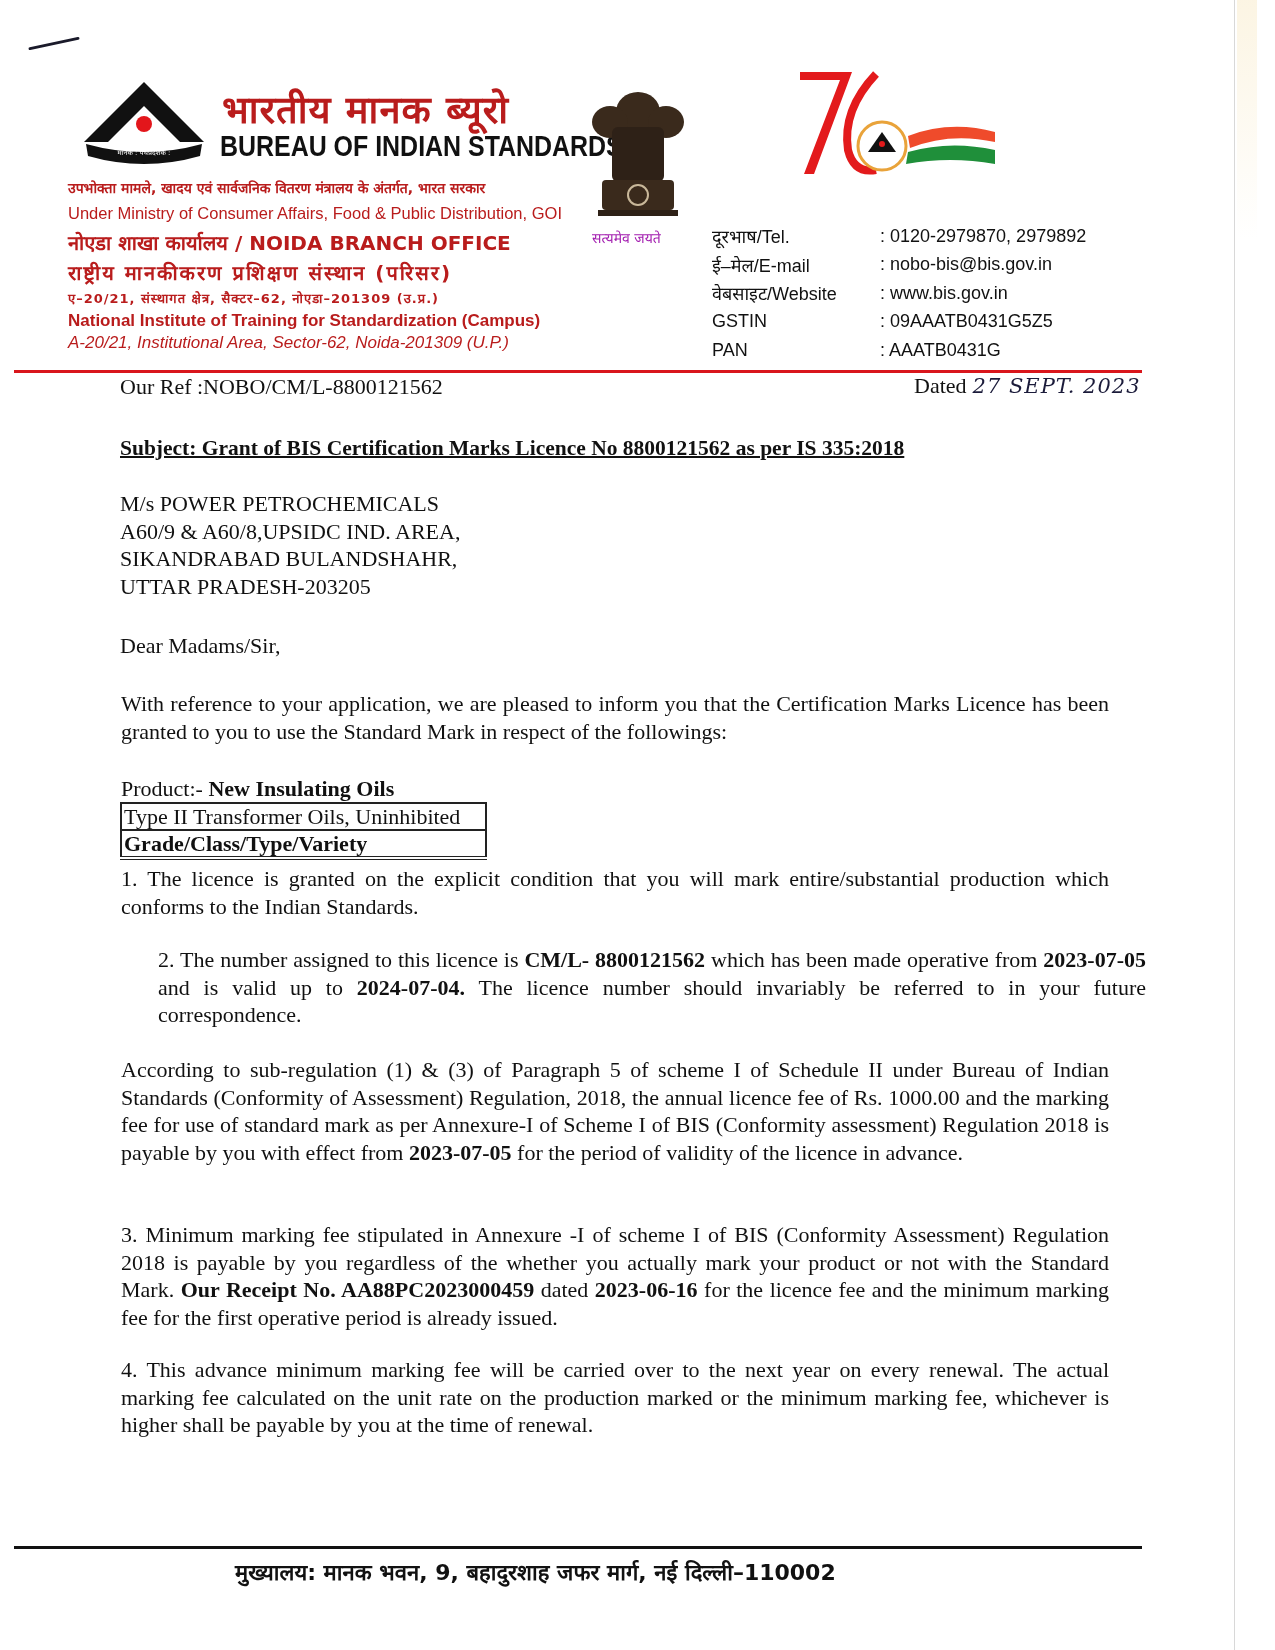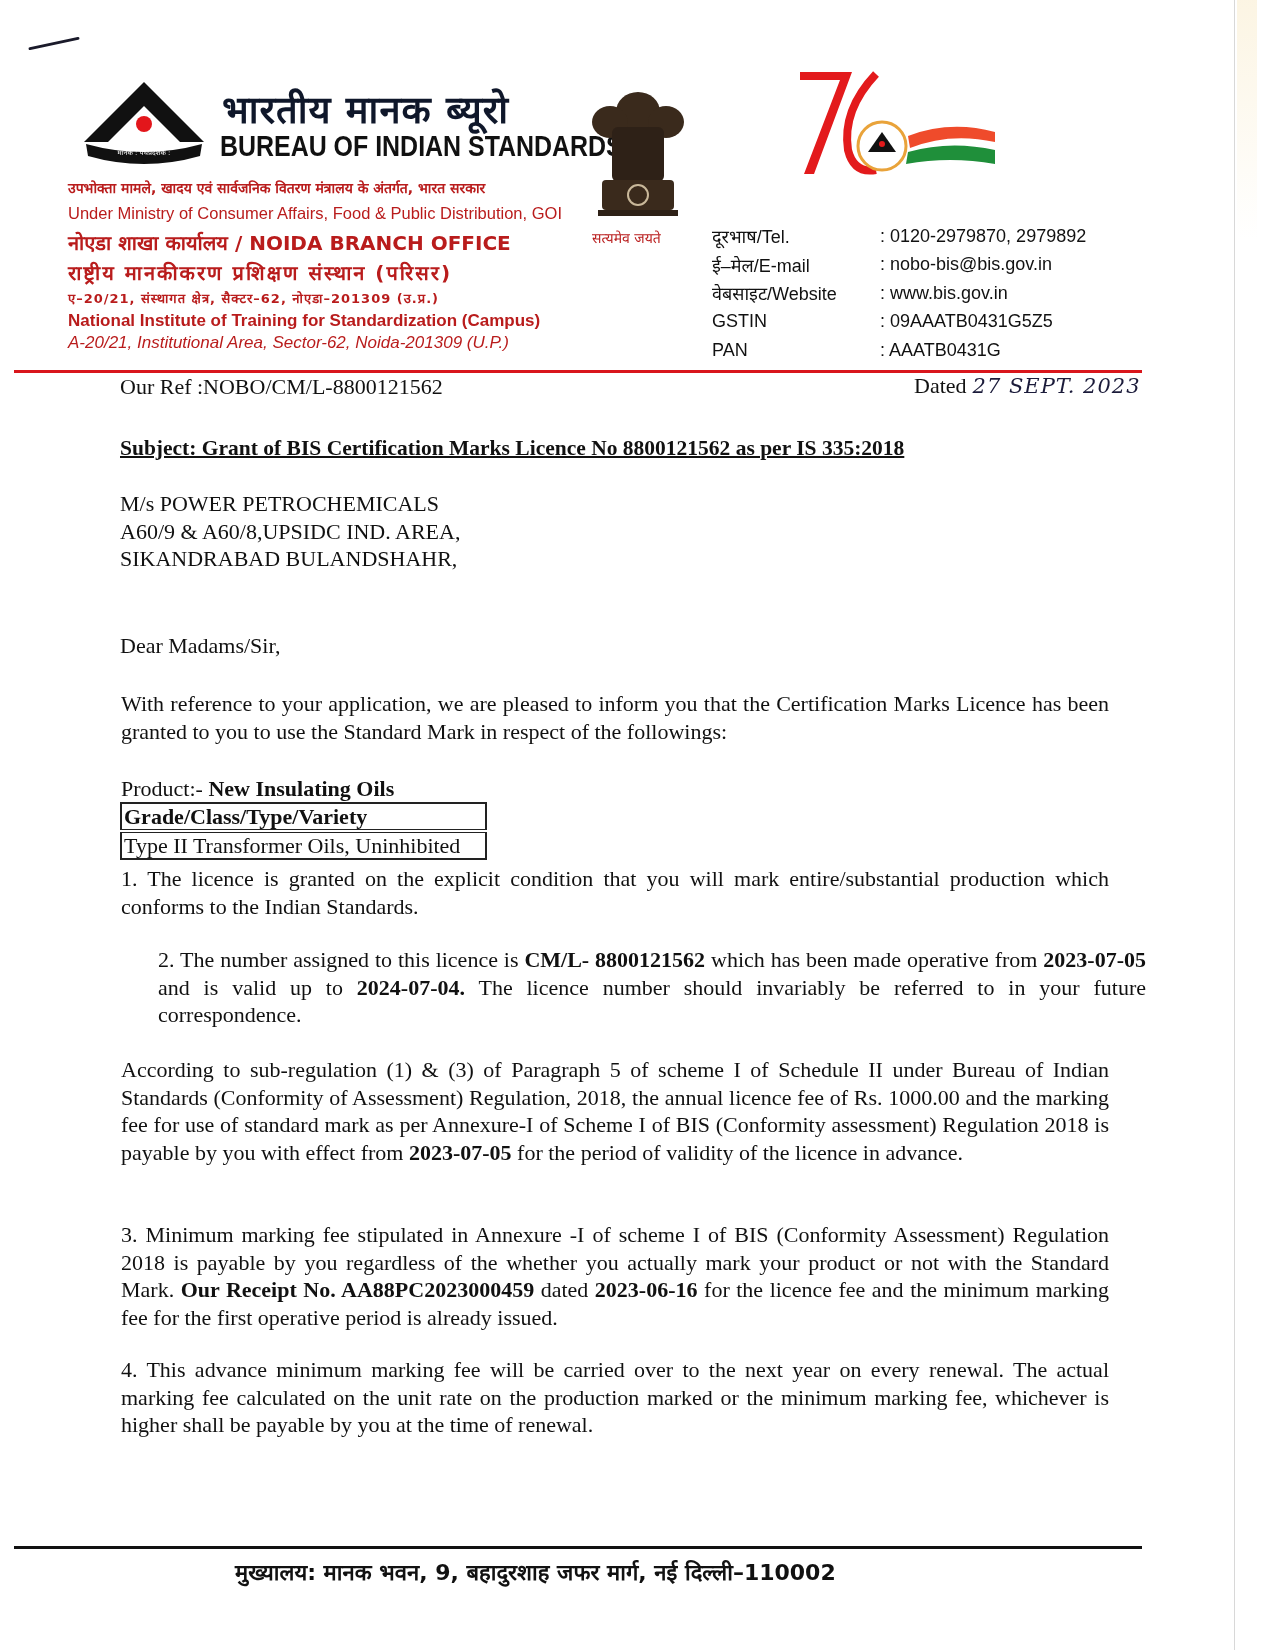--- a/index.html
+++ b/index.html
@@ -3,34 +3,34 @@
 <meta charset="utf-8">
 <style>
   html, body { margin:0; padding:0; background:#ffffff; }
   body { width:1275px; height:1650px; position:relative; overflow:hidden; font-family:"Liberation Serif", serif; color:#111; }
   .right-edge { position:absolute; left:1234px; top:0; width:1px; height:1650px; background:#d8d8d8; }
   .right-stain { position:absolute; left:1237px; top:0; width:20px; height:240px; background:linear-gradient(#fbf2dc,#fff); opacity:.8; }
   .pen-mark { position:absolute; left:28px; top:42px; width:52px; height:3px; background:#1a1a2a; transform:rotate(-12deg); border-radius:2px; }
 
   
   .bis-logo { position:absolute; left:80px; top:80px; width:128px; height:90px; }
-  .hindi-title { position:absolute; left:222px; top:82px; font-family:"DejaVu Sans", sans-serif; font-weight:bold; font-size:38px; letter-spacing:1px; color:#0f172a; }
+  .hindi-title { position:absolute; left:222px; top:82px; font-family:"DejaVu Sans", sans-serif; font-weight:bold; font-size:38px; letter-spacing:1px; color:#b91c1c; }
   .eng-title { position:absolute; left:220px; top:130px; font-family:"Liberation Sans", sans-serif; font-weight:bold; font-size:29px; transform:scaleX(.86); transform-origin:left; color:#111; }
   .hdr-line { position:absolute; left:68px; font-family:"Liberation Sans", sans-serif; color:#b91c1c; white-space:nowrap; }
   .hl1 { top:178px; font-family:"DejaVu Sans", sans-serif; font-size:14px; font-weight:bold; }
   .hl2 { top:204px; font-size:16.5px; }
   .hl3 { top:229px; font-family:"DejaVu Sans", sans-serif; font-size:20px; font-weight:bold; }
   .hl4 { top:259px; font-family:"DejaVu Sans", sans-serif; font-size:20px; font-weight:bold; letter-spacing:2px;text-align:center; }
   .hl5 { top:289px; font-family:"DejaVu Sans", sans-serif; font-size:13px; font-weight:bold; letter-spacing:1px; }
   .hl6 { top:311px; font-size:17px; font-weight:bold; }
   .hl7 { top:333px; font-size:17px;font-style:italic; }
 
   
   .emblem { position:absolute; left:588px; top:82px; width:100px; height:140px; }
-  .emblem-caption { position:absolute; left:592px; top:228px; font-family:"DejaVu Serif", serif; font-size:14px; color:#b91c1c; }
+  .emblem-caption { position:absolute; left:592px; top:228px; font-family:"DejaVu Serif", serif; font-size:14px; color:#a21caf; }
 
   
   .logo76 { position:absolute; left:790px; top:70px; width:210px; height:110px; }
 
   
   .contact { position:absolute; left:712px; top:222px; font-family:"Liberation Sans", sans-serif; font-size:18px; color:#111; }
   .contact-row { display:flex; height:28.5px; align-items:center; }
   .contact-label { width:168px; white-space:nowrap; }
   .contact-value { white-space:nowrap; }
 
@@ -134,37 +134,38 @@
 <div class="dated">
   <span>Dated</span><span class="dated-hand">27 SEPT. 2023</span>
 </div>
 
 <div class="subject">Subject: Grant of BIS Certification Marks Licence No 8800121562 as per IS 335:2018</div>
 
 <div class="addr">
   <div>M/s POWER PETROCHEMICALS</div>
   <div>A60/9 &amp; A60/8,UPSIDC IND. AREA,</div>
   <div>SIKANDRABAD BULANDSHAHR,</div>
+  <div>UTTAR PRADESH-203205</div>
 </div>
 
 <div class="salutation">Dear Madams/Sir,</div>
 
 <div class="para p-intro">With reference to your application, we are pleased to inform you that the Certification Marks Licence has been granted to you to use the Standard Mark in respect of the followings:</div>
 
 <div class="product">
   <span>Product:- </span><b>New Insulating Oils</b>
 </div>
 
 <table class="grade-table">
   <tbody>
       <tr>
-        <th>Grade/Class/Type/Variety</th>
+        <td>Type II Transformer Oils, Uninhibited</td>
       </tr>
   <tr>
-        <td>Type II Transformer Oils, Uninhibited</td>
+        <th>Grade/Class/Type/Variety</th>
       </tr>
 </tbody>
   </table>
 
 <div class="para p1">1. The licence is granted on the explicit condition that you will mark entire/substantial production which conforms to the Indian Standards.</div>
 
 <div class="para p2"><span>2. The number assigned to this licence is </span><b>CM/L- 8800121562</b><span> which has been made operative from </span><b>2023-07-05</b><span> and is valid up to </span><b>2024-07-04.</b><span> The licence number should invariably be referred to in your future correspondence.</span></div>
 
 <div class="para p3"><span>According to sub-regulation (1) &amp; (3) of Paragraph 5 of scheme I of Schedule II under Bureau of Indian Standards (Conformity of Assessment) Regulation, 2018, the annual licence fee of Rs. 1000.00 and the marking fee for use of standard mark as per Annexure-I of Scheme I of BIS (Conformity assessment) Regulation 2018 is payable by you with effect from </span><b>2023-07-05</b><span> for the period of validity of the licence in advance.</span></div>
 

